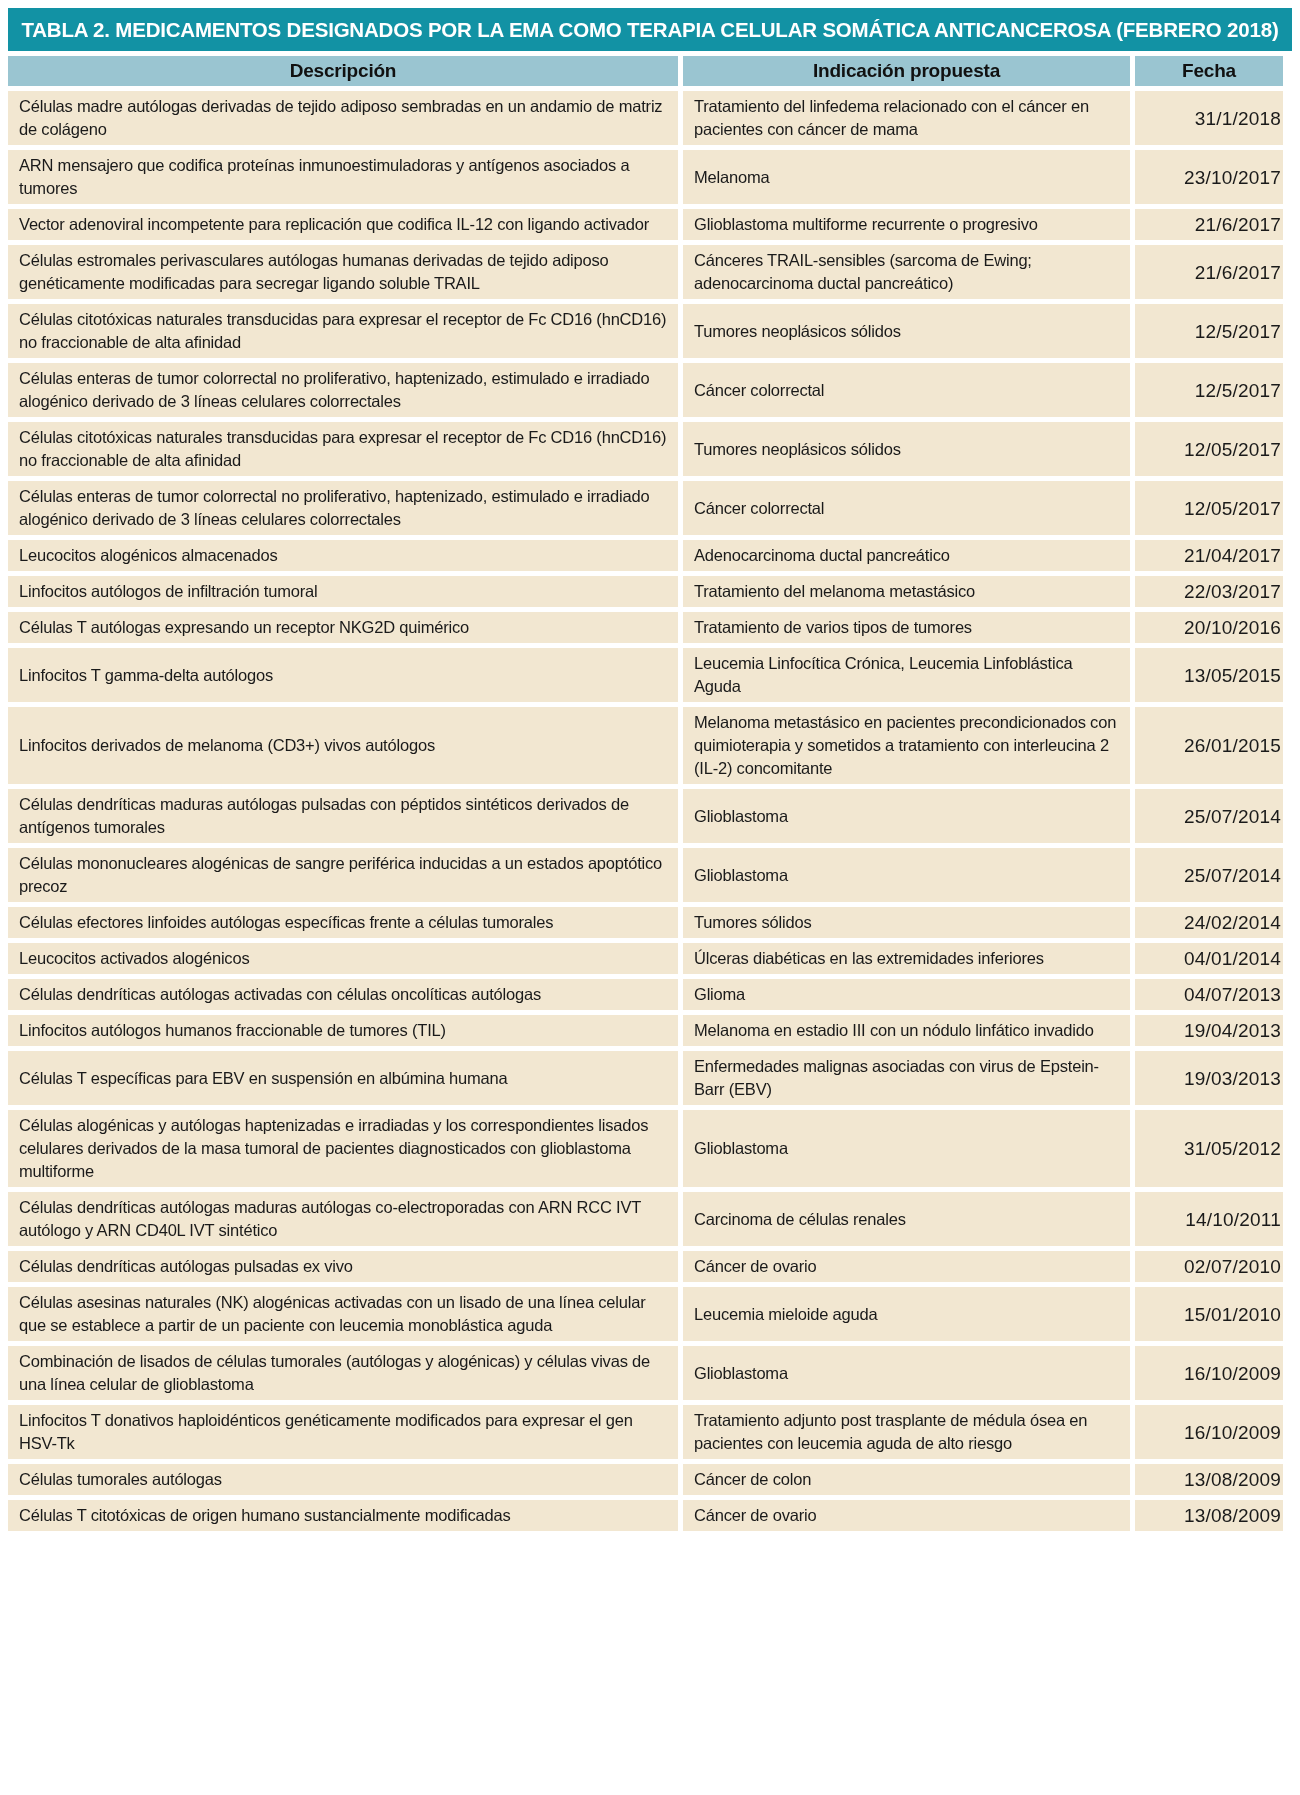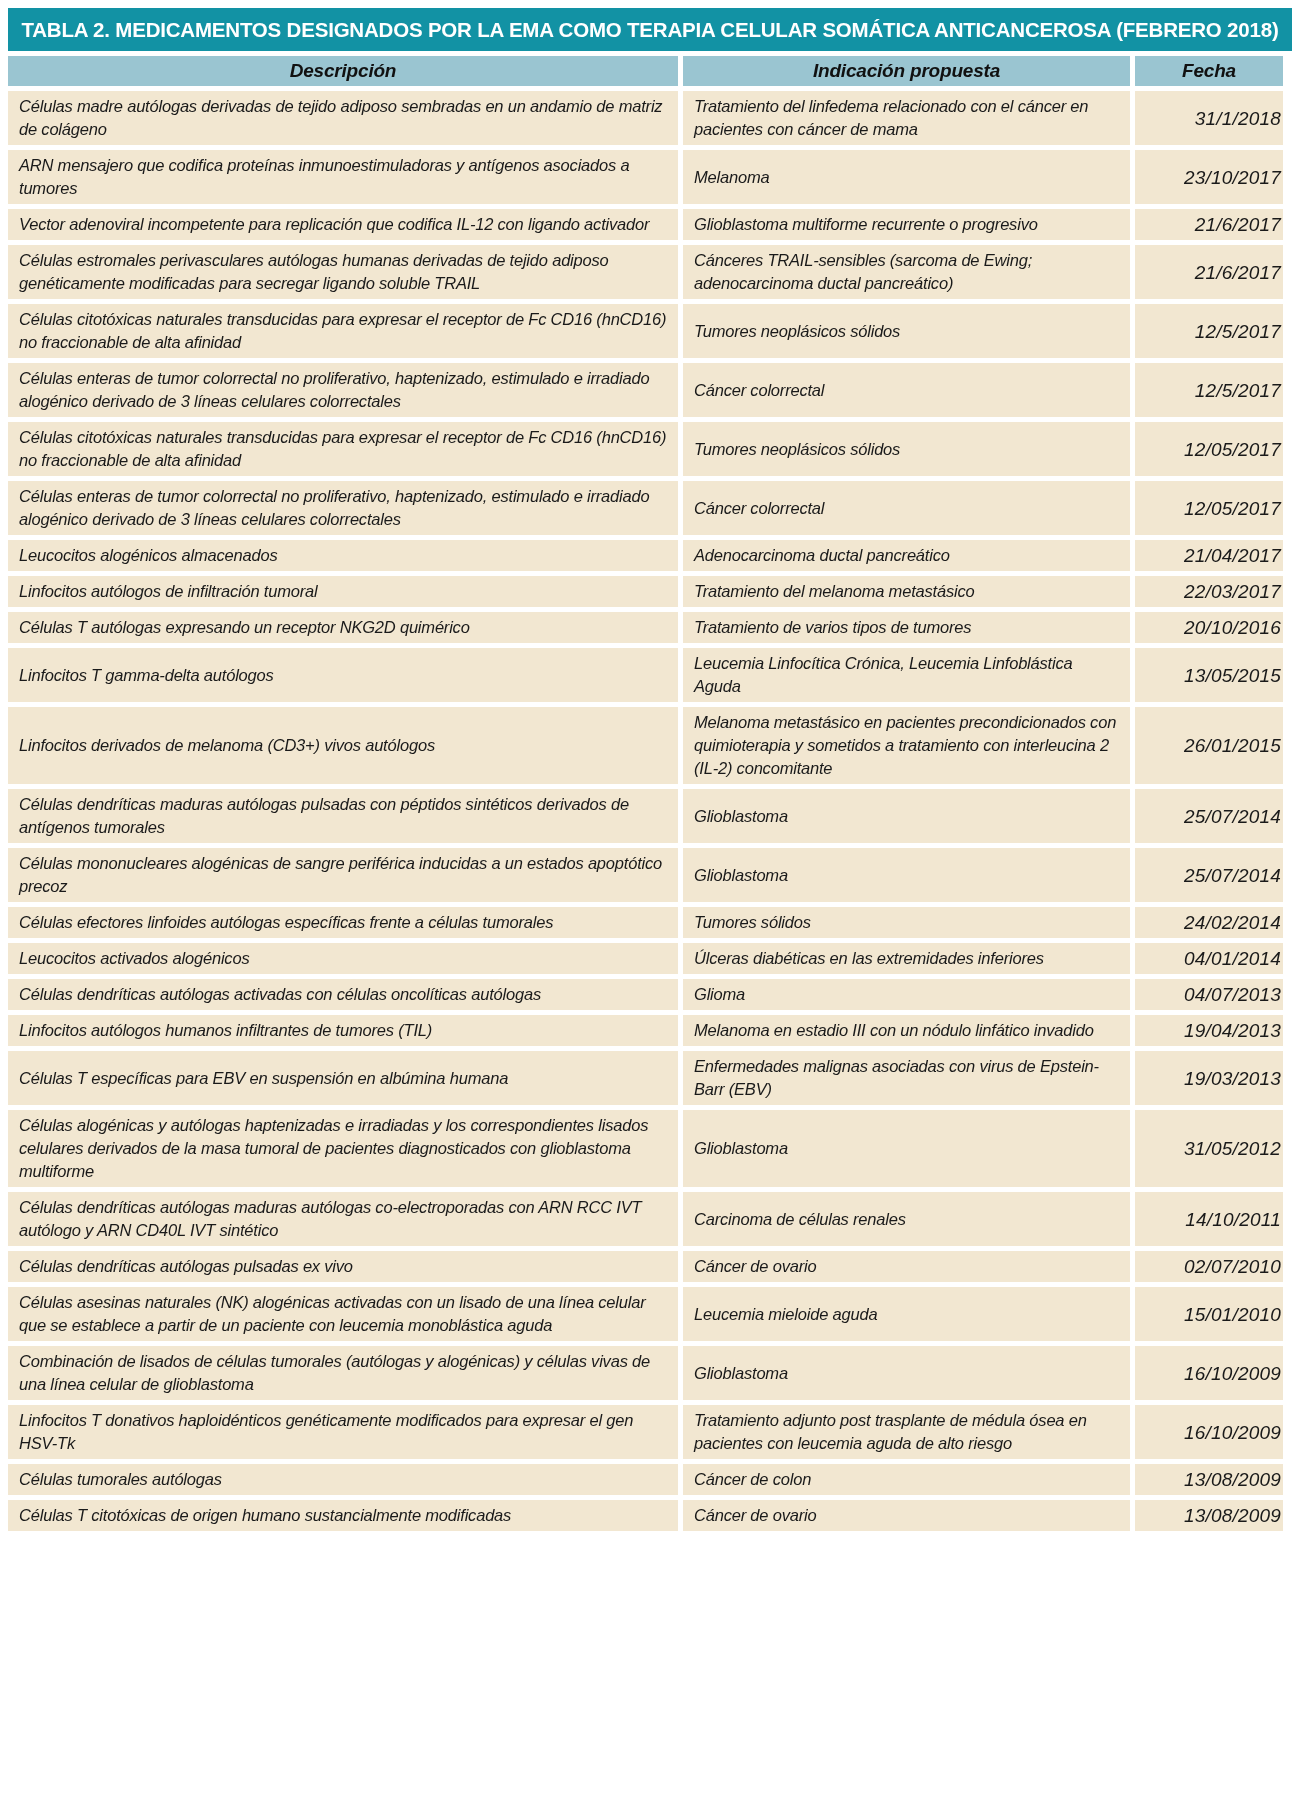--- a/index.html
+++ b/index.html
@@ -29,21 +29,20 @@
     font-size: 20.5px;
     font-weight: bold;
     letter-spacing: -0.2px;
     text-align: center;
   }
   table.ema-table {
     width: 1112px;
     table-layout: fixed;
     border-collapse: separate;
     border-spacing: 0 5px;
-    font-style: italic;
   }
   col.c-desc  { width: 675px; }
   col.c-ind   { width: 452px; }
   col.c-fecha { width: 148px; }
   th, td {
     box-sizing: border-box;
     vertical-align: middle;
   }
   th {
     background: var(--header-bg, #9AC5D1);
@@ -200,21 +199,21 @@
       <td class="date-cell">04/01/2014</td>
     </tr>
 
     <tr>
       <td class="desc-cell">Células dendríticas autólogas activadas con células oncolíticas autólogas</td>
       <td class="ind-cell">Glioma</td>
       <td class="date-cell">04/07/2013</td>
     </tr>
 
     <tr>
-      <td class="desc-cell">Linfocitos autólogos humanos infiltrantes de tumores (TIL)</td>
+      <td class="desc-cell">Linfocitos autólogos humanos fraccionable de tumores (TIL)</td>
       <td class="ind-cell">Melanoma en estadio III con un nódulo linfático invadido</td>
       <td class="date-cell">19/04/2013</td>
     </tr>
 
     <tr>
       <td class="desc-cell">Células T específicas para EBV en suspensión en albúmina humana</td>
       <td class="ind-cell">Enfermedades malignas asociadas con virus de Epstein-Barr (EBV)</td>
       <td class="date-cell">19/03/2013</td>
     </tr>
 

